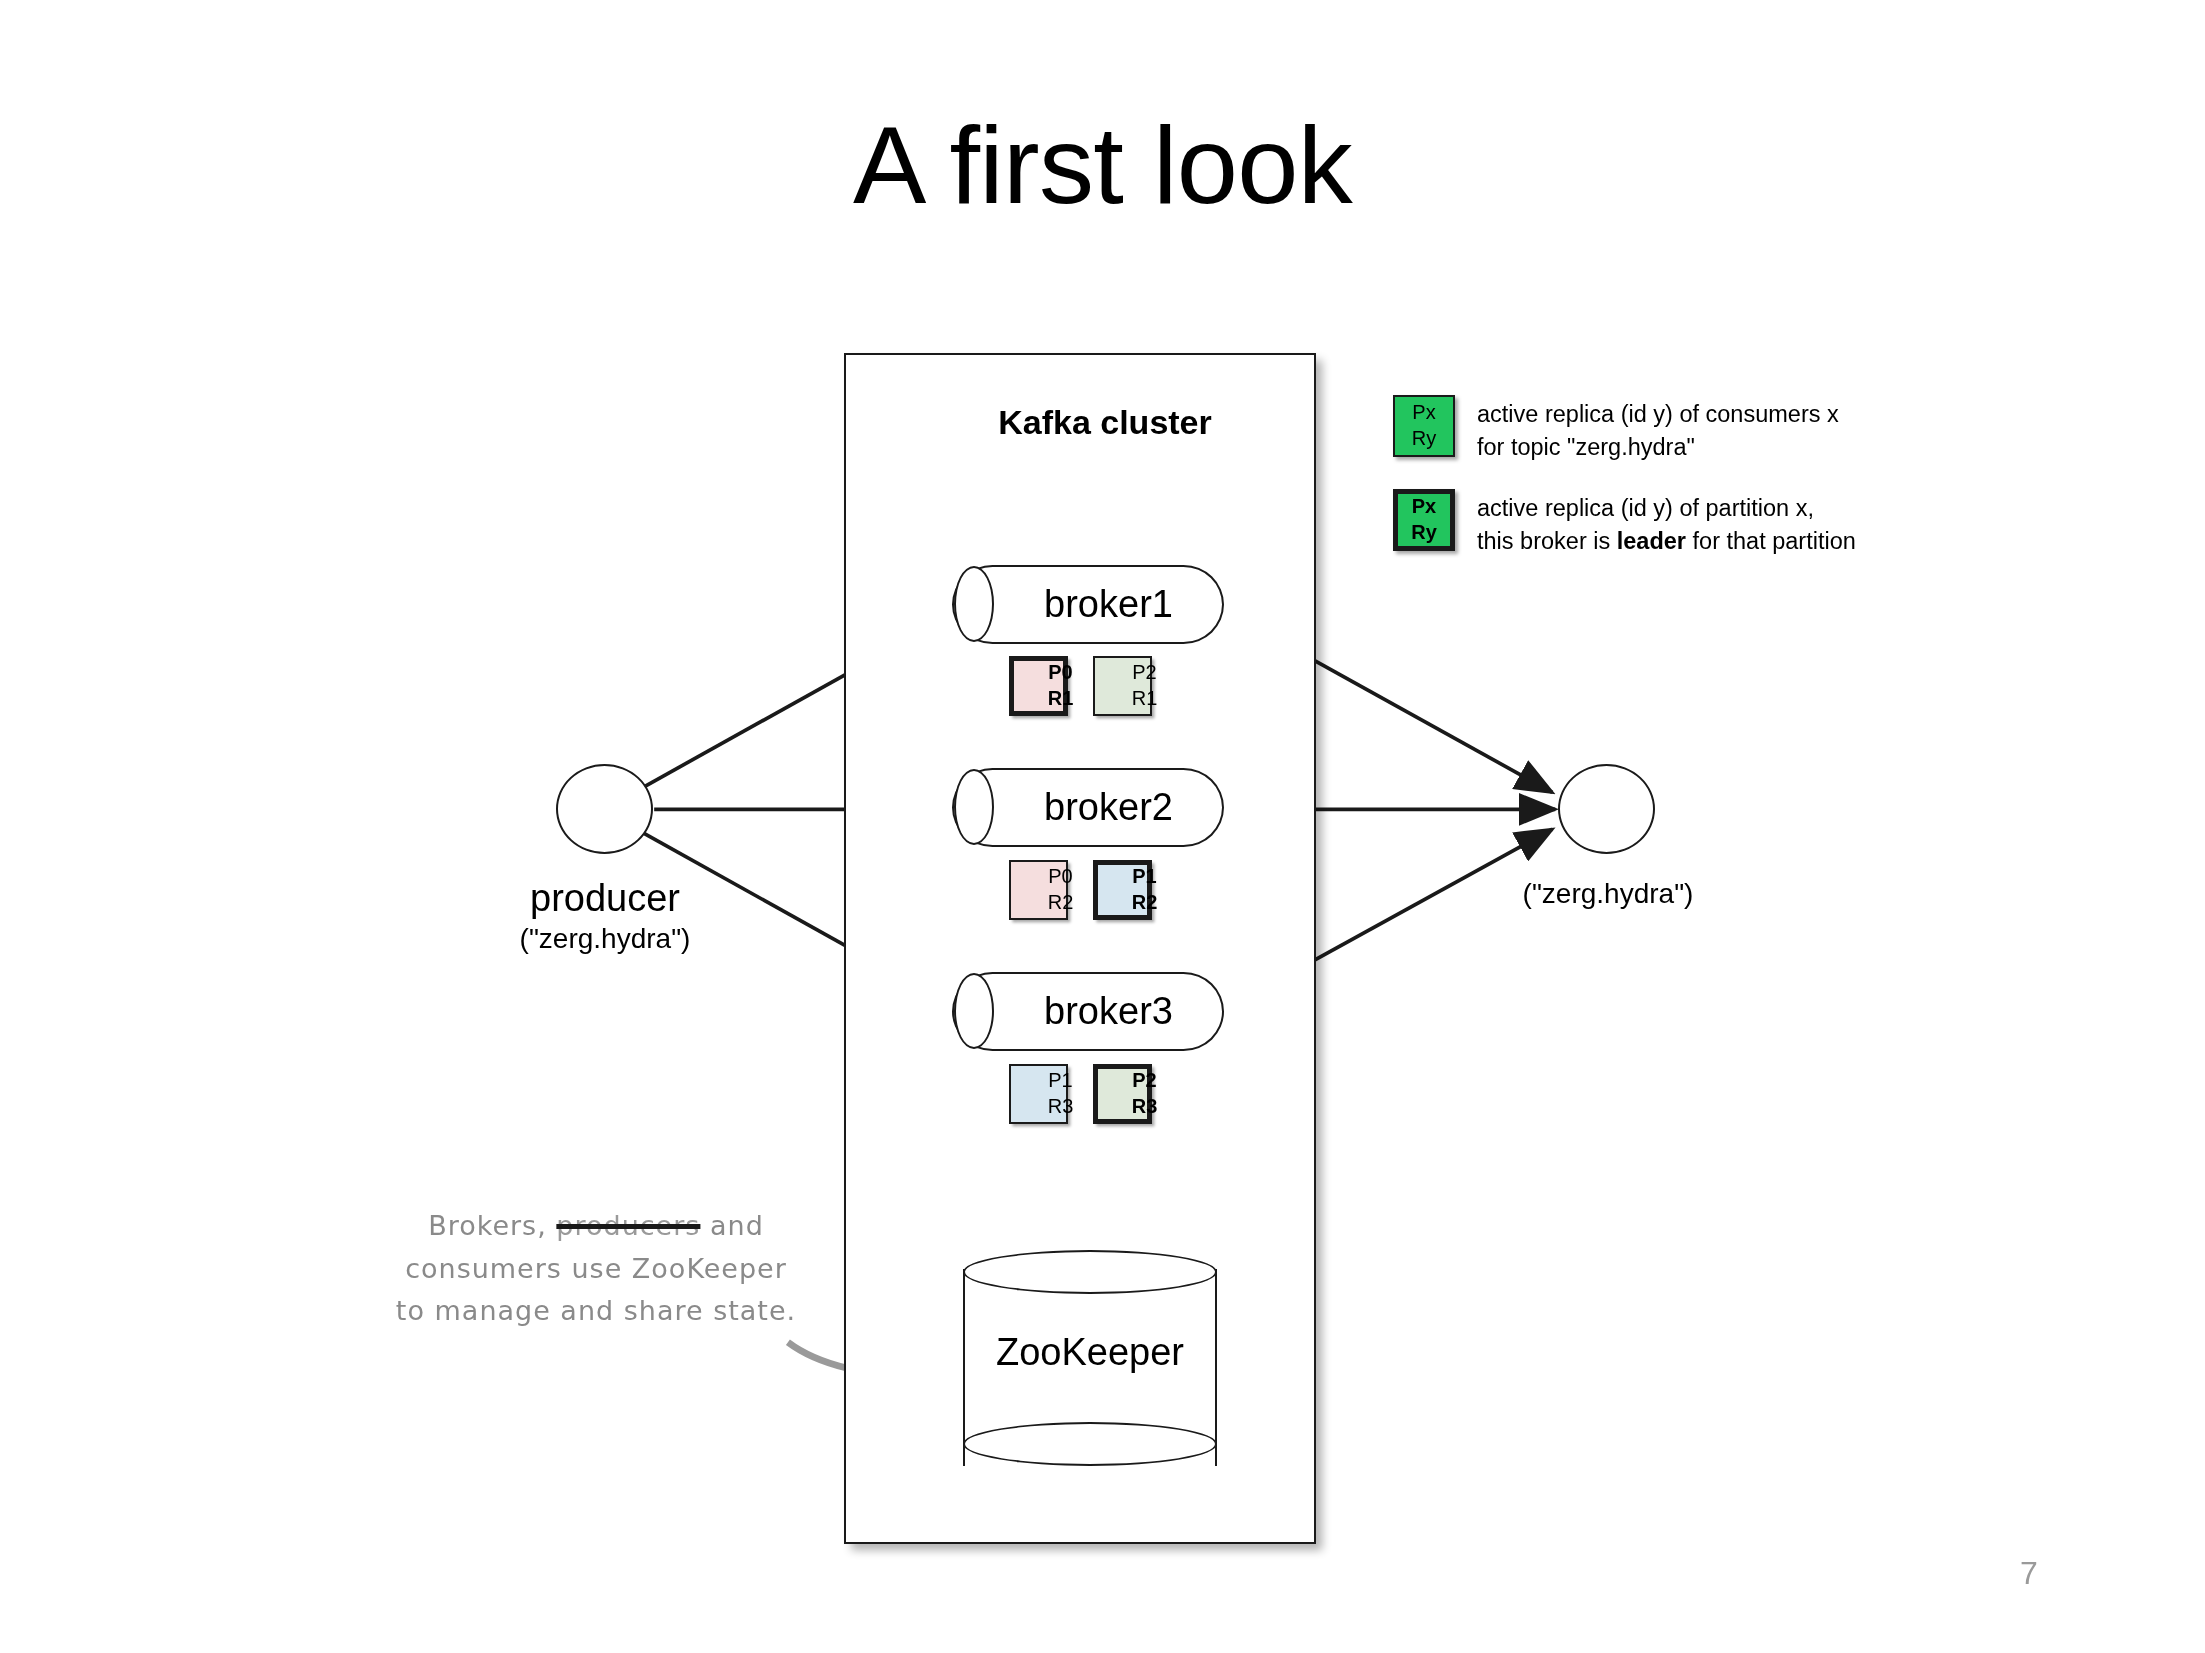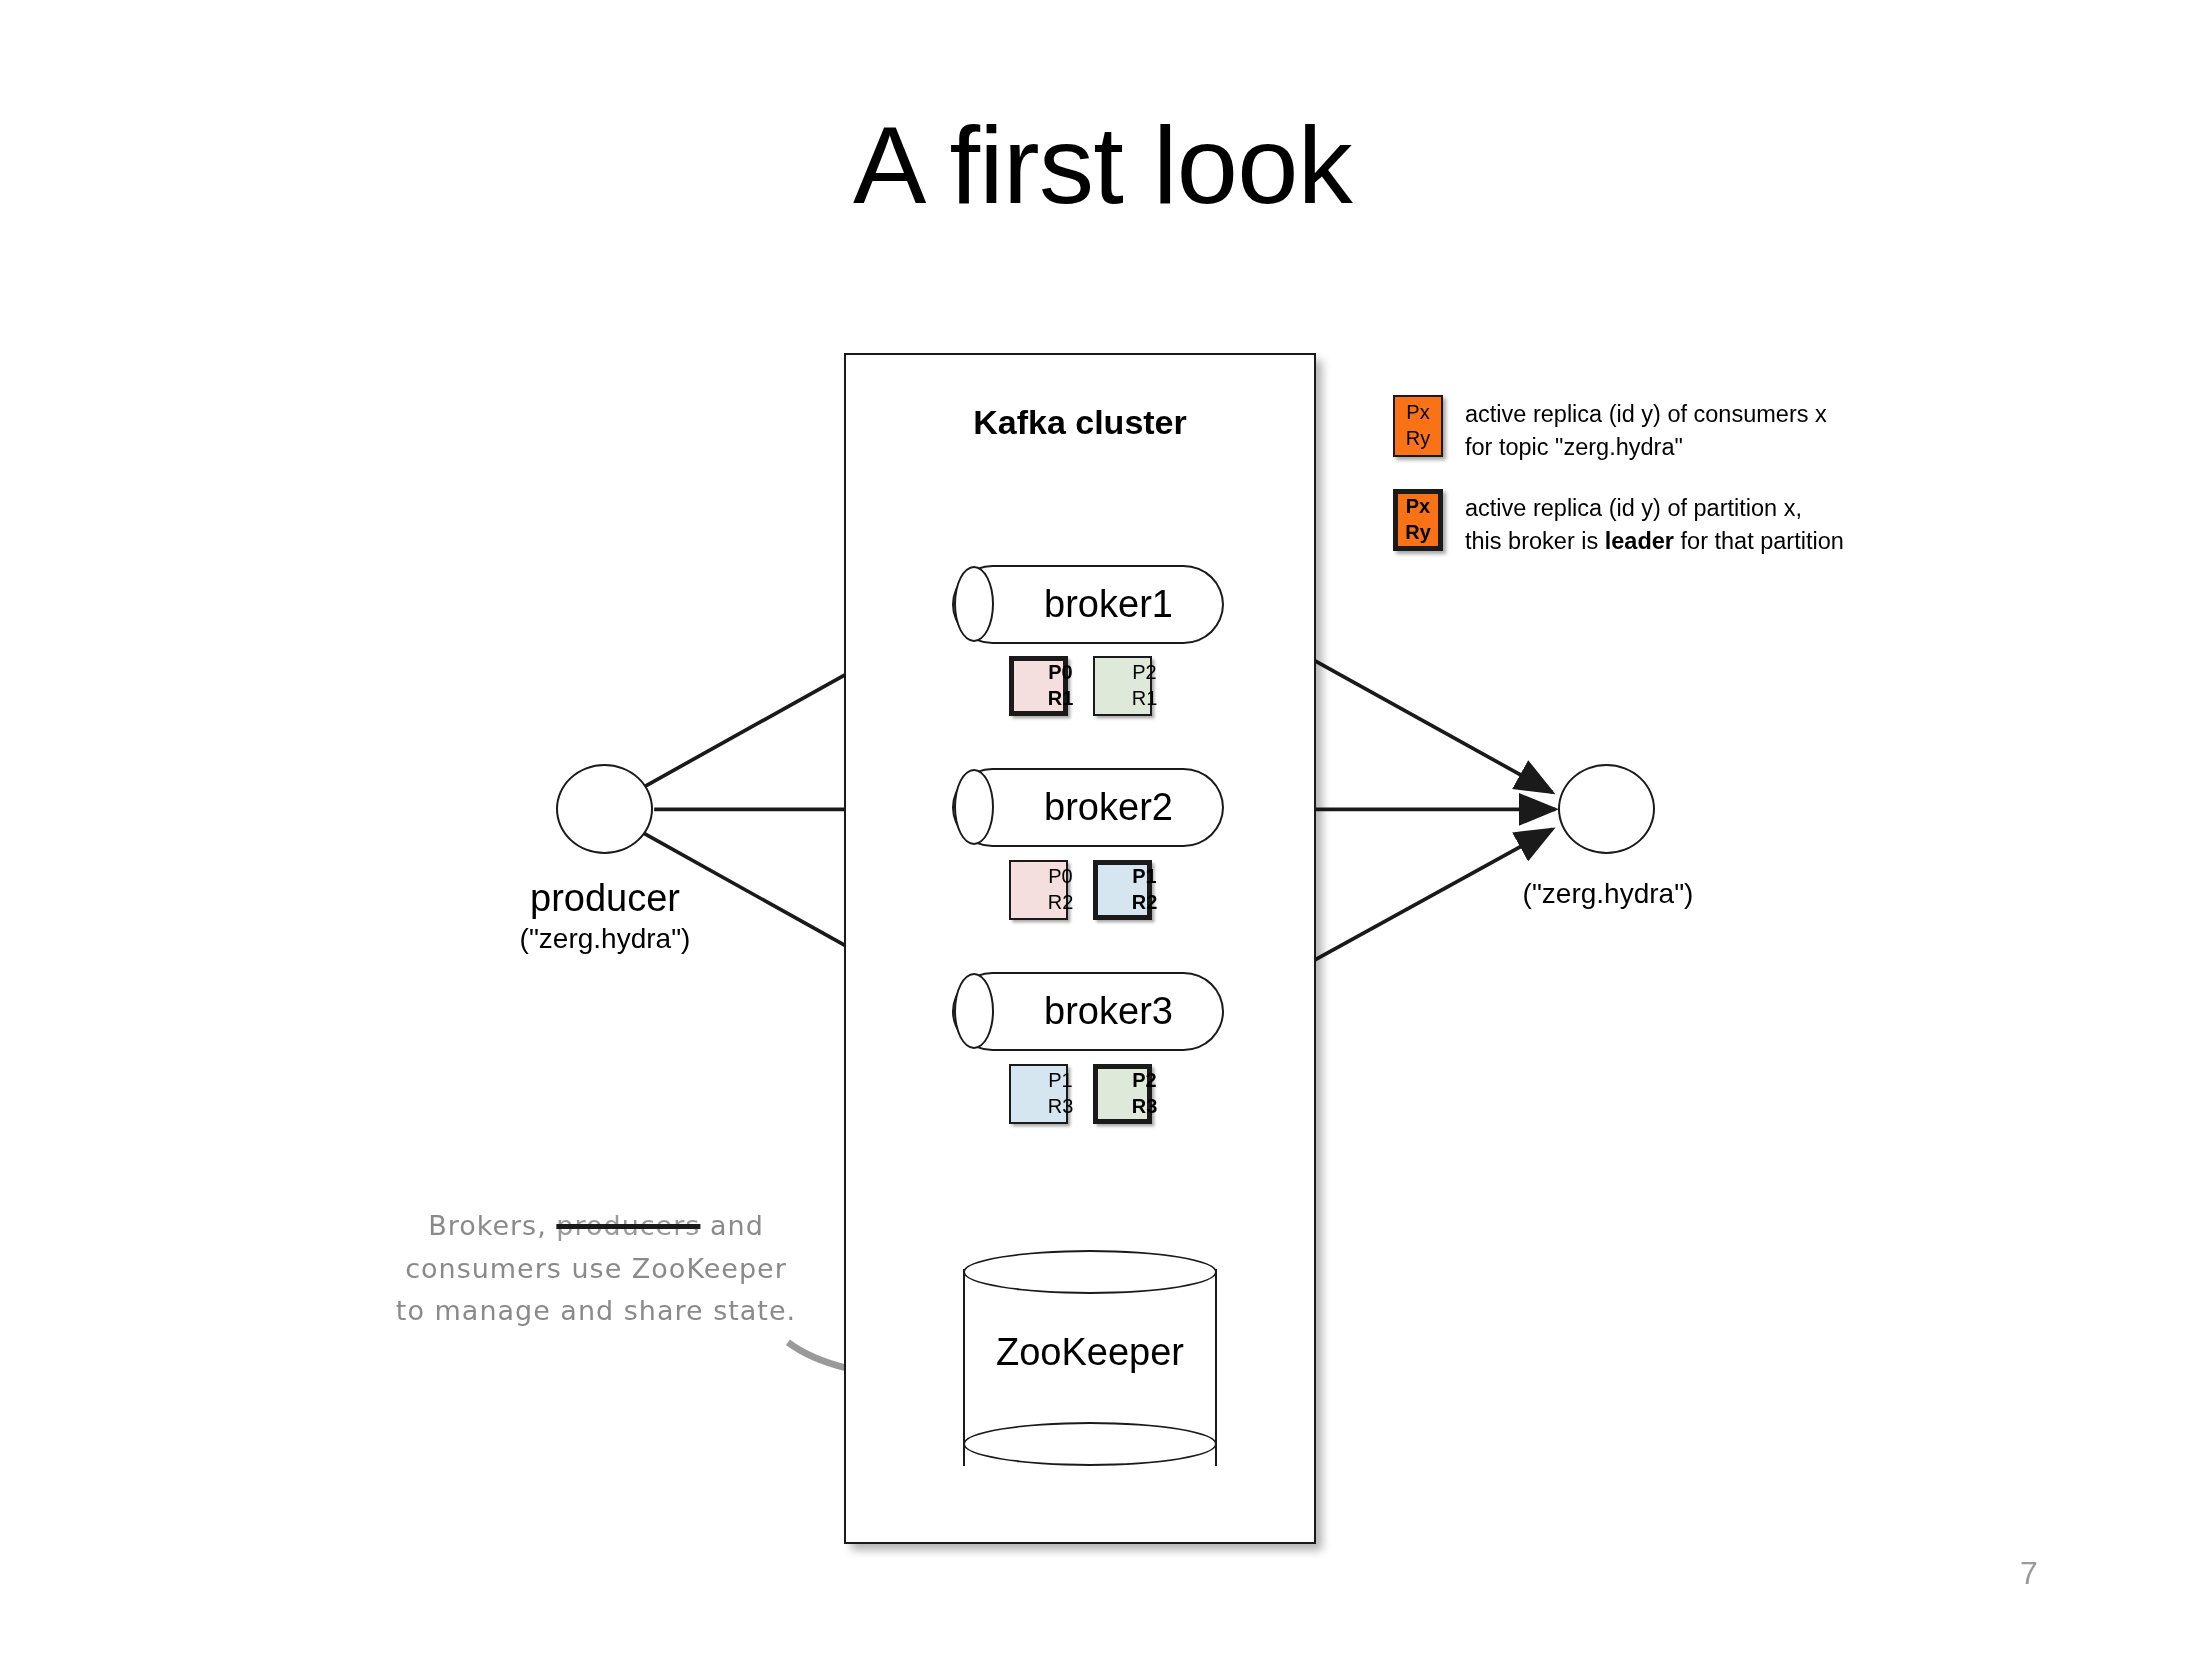--- a/index.html
+++ b/index.html
@@ -45,20 +45,21 @@
   }
   #cluster-title {
     position: absolute;
     left: 844px;
     top: 403px;
     width: 472px;
     text-align: center;
     font-size: 34px;
     font-weight: bold;
     color: #000000;
+    padding-left: 25px;
   }
 
   
   .broker {
     position: absolute;
     width: 272px;
     height: 92px;
   }
   .broker .body {
     position: absolute;
@@ -194,24 +195,24 @@
   #legend { position: absolute; left: 1393px; top: 395px; }
   .legend-row {
     position: absolute;
     display: flex;
     align-items: flex-start;
   }
   #legend-row-1 { left: 0; top: 0; }
   #legend-row-2 { left: 0; top: 94px; }
 
   .legend-box {
-    width: 50px;
+    width: 62px;
     height: 62px;
     box-sizing: border-box;
-    background: #f97316;
+    background: #22c55e;
     border: 2.2px solid #1a1a1a;
     display: flex;
     flex-direction: column;
     align-items: center;
     justify-content: center;
     font-size: 20px;
     line-height: 1.28;
     color: #000000;
     box-shadow: 2.9px 2.9px 3.7px rgba(0,0,0,0.35);
     flex: 0 0 auto;

